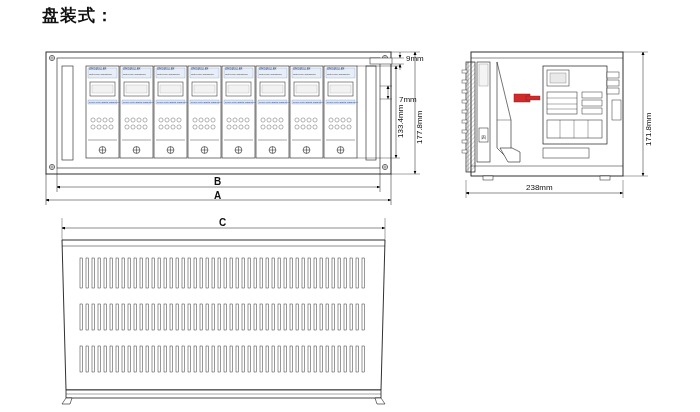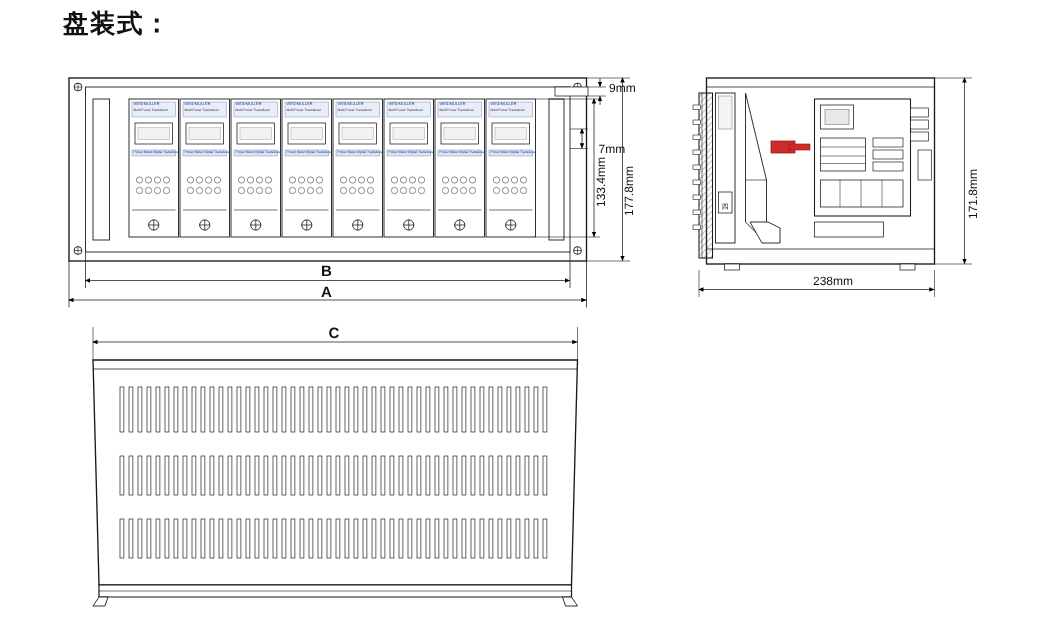--- a/index.html
+++ b/index.html
@@ -577,15 +577,15 @@
   <div class="lbl big" style="left:214px; top:190px;">A</div>
   <div class="lbl big" style="left:219px; top:217px;">C</div>
 
   <div class="lbl rot" style="left:396px; top:138px; transform: rotate(-90deg);">133.4mm</div>
   <div class="lbl rot" style="left:415px; top:144px; transform: rotate(-90deg);">177.8mm</div>
 
   <div class="lbl" style="left:406px; top:54px;">9mm</div>
   <div class="lbl" style="left:399px; top:95px;">7mm</div>
 
   <div class="lbl rot" style="left:644px; top:146px; transform: rotate(-90deg);">171.8mm</div>
-  <div class="lbl" style="left:542px; top:183px;">238mm</div>
+  <div class="lbl" style="left:526px; top:183px;">238mm</div>
 
 </div>
 
 </body></html>

